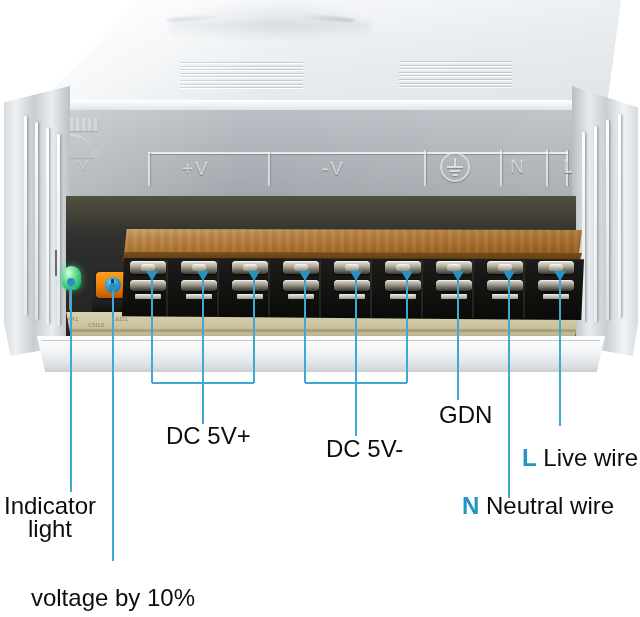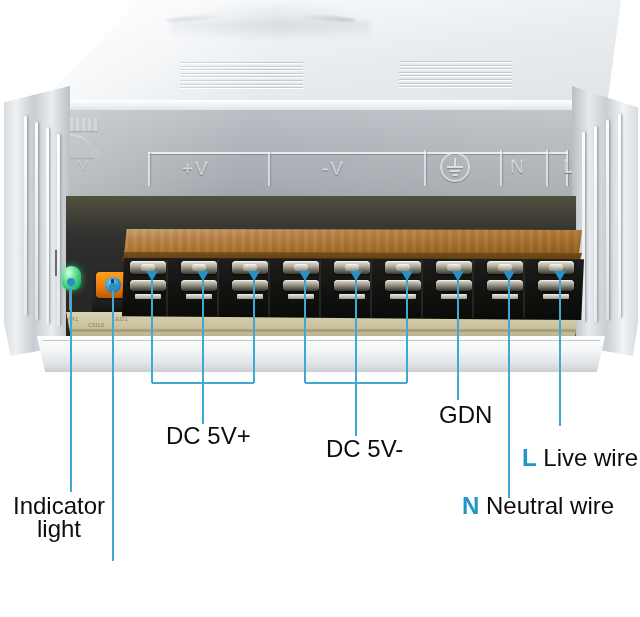--- a/index.html
+++ b/index.html
@@ -384,27 +384,28 @@
       <path d="M458,271 l6,10 l-12,0 z" transform="rotate(180 458 276)"></path>
       <path d="M509,271 l6,10 l-12,0 z" transform="rotate(180 509 276)"></path>
       <path d="M560,271 l6,10 l-12,0 z" transform="rotate(180 560 276)"></path>
       <circle cx="71" cy="282" r="4"></circle>
       <circle cx="113" cy="287" r="4"></circle>
     </g>
   </svg>
 
   <div class="ann">
 
-    <div class="lbl two" style="left:11px;top:494px;width:96px;text-align:center;">
+    <div class="lbl two" style="left:2px;top:494px;width:96px;text-align:center;">
       <span>Indicator</span><br>
       <span>light</span>
     </div>
 
     <div class="lbl two" style="left:18px;top:563px;width:190px;">
       <br>
+      <span>voltage by 10%</span>
     </div>
 
     <div class="lbl" style="left:166px;top:424px;">DC 5V+</div>
 
     <div class="lbl" style="left:326px;top:437px;">DC 5V-</div>
 
     <div class="lbl" style="left:439px;top:403px;">GDN</div>
 
     <div class="lbl" style="left:522px;top:446px;">
       <span class="key">L</span>

